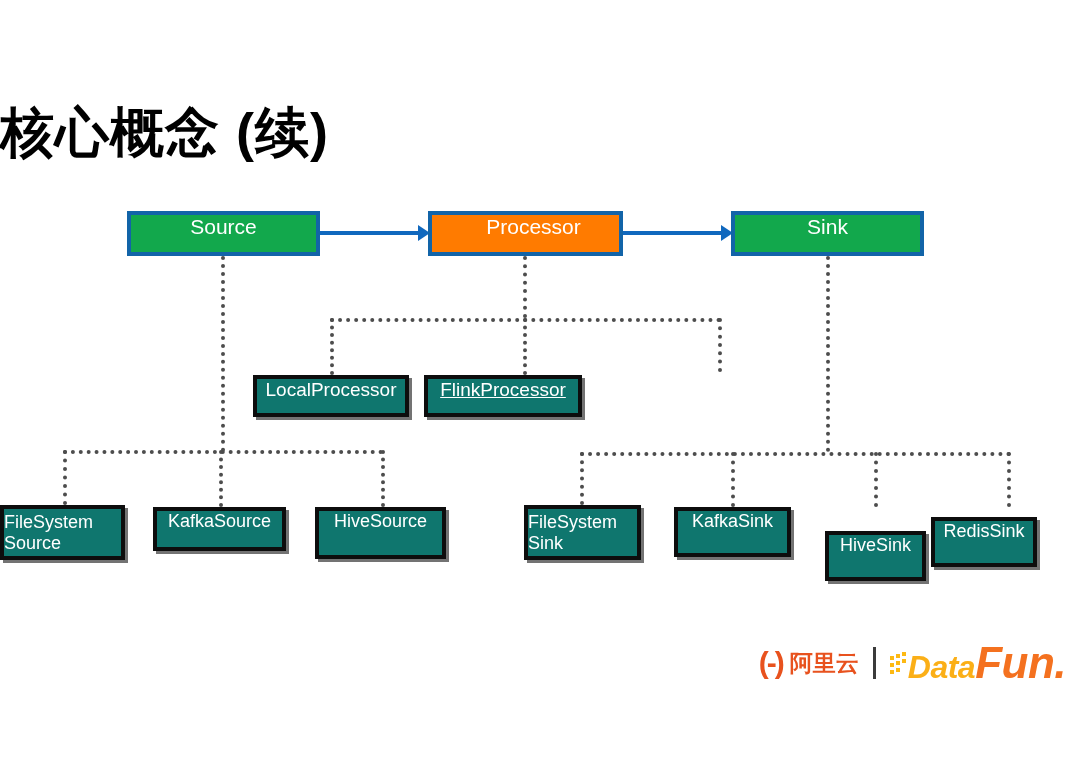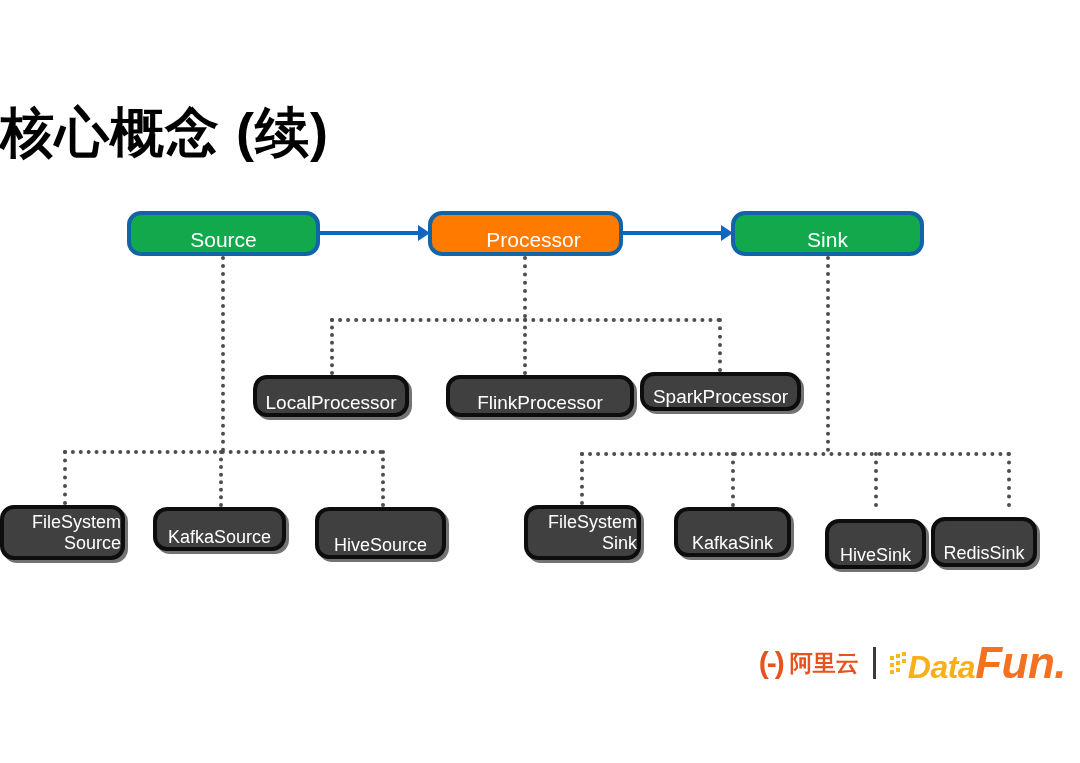--- a/index.html
+++ b/index.html
@@ -31,37 +31,36 @@
     color: #000000;
     letter-spacing: 1px;
     line-height: 1.2;
     white-space: nowrap;
   }
   
   .node {
     position: absolute;
     box-sizing: border-box;
     display: flex;
-    align-items: flex-end;
+    align-items: flex-start;
     justify-content: center;
     text-align: center;
     color: #ffffff;
     line-height: 1.12;
-    border-radius: 14px;
   }
   
   .node.top {
     border: 4px solid #1264A8;
     font-size: 21px;
   }
   .node.green { background: #12A84C; }
   .node.orange { background: #FF7B00; padding-left: 16px; }
   
   .node.blue {
-    background: #404040;
+    background: #0f766e;
     border: 4px solid #0d0d0d;
     font-size: 19px;
     box-shadow: 3px 3px 0 rgba(0,0,0,0.55);
   }
   .node.blue.small { font-size: 18px; }
   
   .dotline-v {
     position: absolute;
     width: 0;
     border-left: 4px dotted #4d4d4d;
@@ -199,27 +198,24 @@
   </div>
 
   <div class="node top green" style="left:731px; top:211px; width:193px; height:45px;">
     <span>Sink</span>
   </div>
 
   <div class="node blue" style="left:253px; top:375px; width:156px; height:42px;">
     <span>LocalProcessor</span>
   </div>
 
-  <div class="node blue" style="left:446px; top:375px; width:188px; height:42px;">
+  <div class="node blue" style="left:424px; top:375px; width:158px; height:42px;text-decoration:underline;">
     <span>FlinkProcessor</span>
   </div>
 
-  <div class="node blue" style="left:640px; top:372px; width:161px; height:39px;">
-    <span>SparkProcessor</span>
-  </div>
 
   <div class="node blue small" style="left:0px; top:505px; width:125px; height:55px; flex-direction:column;">
     <span>FileSystem</span>
     <span>Source</span>
   </div>
 
   <div class="node blue small" style="left:153px; top:507px; width:133px; height:44px;">
     <span>KafkaSource</span>
   </div>
 
@@ -229,21 +225,21 @@
 
   <div class="node blue small" style="left:524px; top:505px; width:117px; height:55px; flex-direction:column;">
     <span>FileSystem</span>
     <span>Sink</span>
   </div>
 
   <div class="node blue small" style="left:674px; top:507px; width:117px; height:50px;">
     <span>KafkaSink</span>
   </div>
 
-  <div class="node blue small" style="left:825px; top:519px; width:101px; height:50px;">
+  <div class="node blue small" style="left:825px; top:531px; width:101px; height:50px;">
     <span>HiveSink</span>
   </div>
 
   <div class="node blue small" style="left:931px; top:507px; width:106px; height:50px;margin-top:10px;">
     <span>RedisSink</span>
   </div>
 
   <div class="footer-logos">
 
     <div class="ali-logo">

